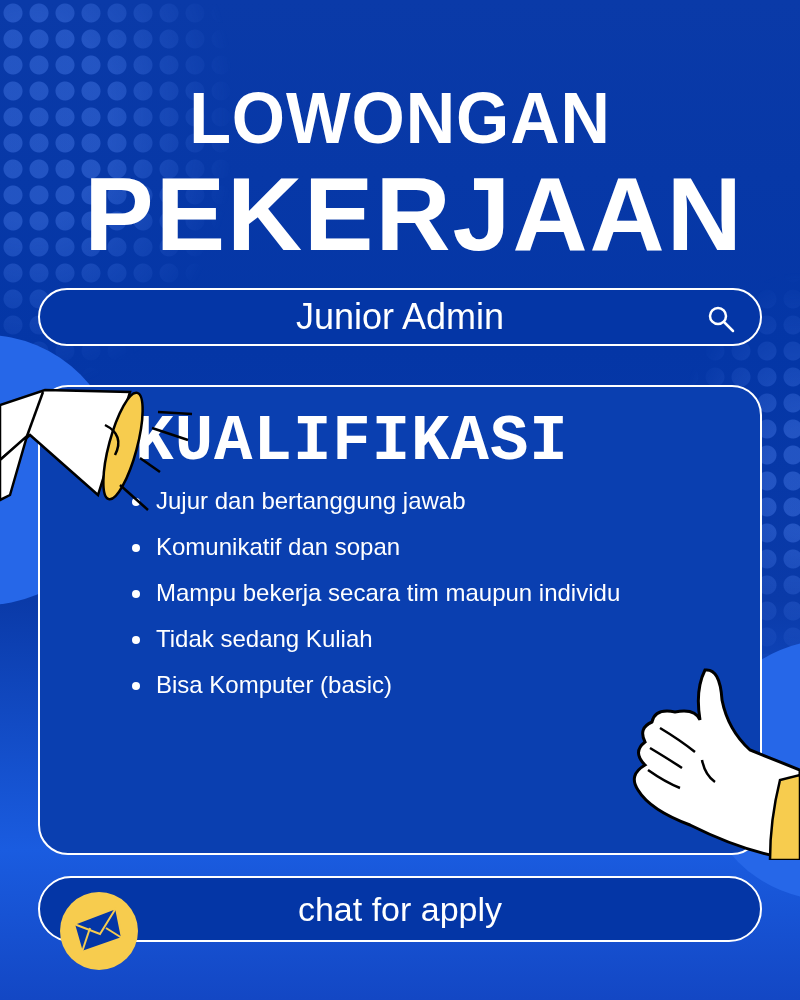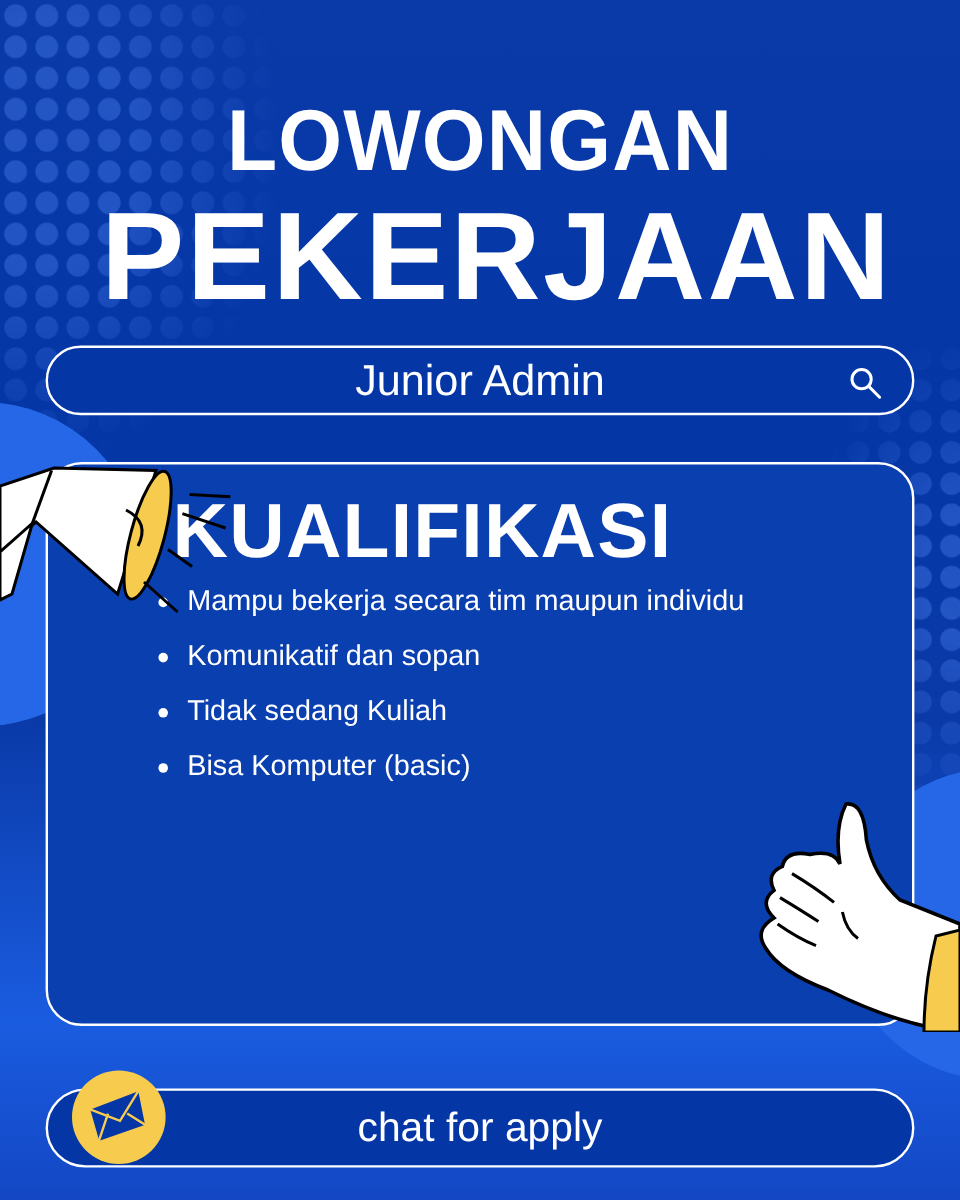--- a/index.html
+++ b/index.html
@@ -46,36 +46,36 @@
   .blob-right {
     position:absolute; left:700px; top:640px; width:260px; height:260px;
     border-radius:50%; background:#2667e8;
   }
   .card {
     position:absolute; left:38px; top:385px; width:724px; height:470px;
     border:2px solid #fff; border-radius:30px; background:#0a3fb0;
   }
   .card-title {
     position:absolute; left:0; width:704px; top:410px; text-align:center;
-    font-family:Liberation Sans, sans-serif; font-weight:bold;
+    font-family:Liberation Mono, monospace; font-weight:bold;
     font-size:64px; line-height:1; letter-spacing:1px;
   }
   .list { position:absolute; left:130px; top:478px; width:500px; list-style:none; }
   .list li {
     position:relative; padding-left:26px; font-size:24px; line-height:46px;
     font-family:"Liberation Sans", sans-serif;
   }
   .list li::before {
     content:""; position:absolute; left:2px; top:20px; width:8px; height:8px;
     border-radius:50%; background:#fff;
   }
   .megaphone { position:absolute; left:0; top:380px; width:200px; height:160px; }
   .thumb { position:absolute; left:620px; top:660px; width:180px; height:200px; }
   .apply {
-    position:absolute; left:38px; top:907px; width:724px; height:66px;
+    position:absolute; left:38px; top:876px; width:724px; height:66px;
     border:2px solid #fff; border-radius:33px; background:#0436a6;
     display:flex; align-items:center; justify-content:center;
   }
   .apply .label { font-size:34px; font-family:"Liberation Sans", sans-serif; }
   .mail {
     position:absolute; left:60px; top:892px; width:78px; height:78px;
     border-radius:50%; background:#f7cc4e;
   }
   .mail svg { position:absolute; left:10px; top:14px; }
 </style>
@@ -96,22 +96,23 @@
   </svg>
 </div>
 
 <div class="blob-left"></div>
 <div class="blob-right"></div>
 
 <div class="card"></div>
 <div class="card-title">KUALIFIKASI</div>
 
 <ul class="list">
+  <li>Jujur dan bertanggung jawab</li>
+  <li>Komunikatif dan sopan</li>
   <li>Mampu bekerja secara tim maupun individu</li>
-  <li>Komunikatif dan sopan</li>
   <li>Tidak sedang Kuliah</li>
   <li>Bisa Komputer (basic)</li>
 </ul>
 
 <svg class="megaphone" viewBox="0 0 200 160">
   <polygon points="0,25 45,10 130,12 98,115 30,55 0,80" fill="#fff" stroke="#000" stroke-width="2.5"></polygon>
   <line x1="43" y1="12" x2="27" y2="56" stroke="#000" stroke-width="2.5"></line>
   <polygon points="0,80 27,56 10,115 0,120" fill="#fff" stroke="#000" stroke-width="2.5"></polygon>
   <ellipse cx="123" cy="66" rx="14" ry="55" transform="rotate(15 123 66)" fill="#f7cc4e" stroke="#000" stroke-width="2.5"></ellipse>
   <path d="M105 45 Q125 55 115 75" fill="none" stroke="#000" stroke-width="2.5"></path>

